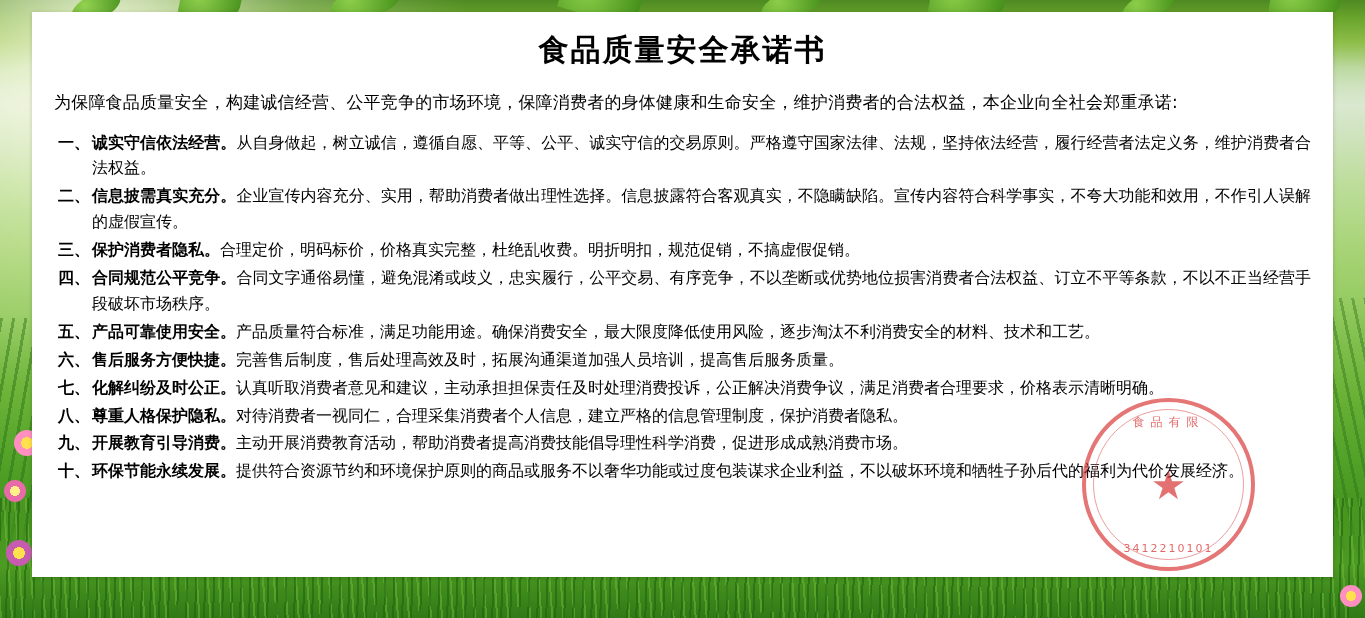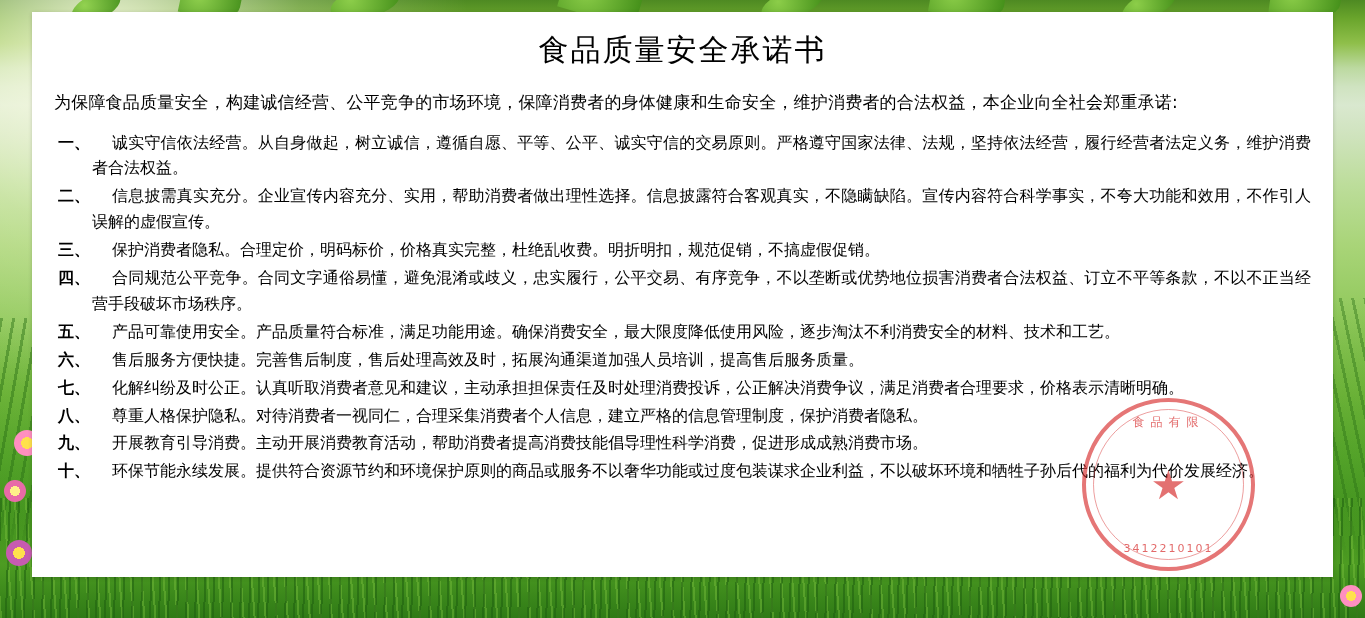--- a/index.html
+++ b/index.html
@@ -98,21 +98,21 @@
     top: 12px;
     width: 1301px;
     height: 565px;
     background: #ffffff;
     box-shadow: 0 1px 4px rgba(0,0,0,0.18);
   }
 
   .doc-title {
     text-align: center;
     font-size: 30px;
-    font-weight: normal;
+    font-weight: bold;
     letter-spacing: 2px;
     color: #000;
     margin: 20px 0 0 0;
     line-height: 1.2;
   }
 
   .doc-lead {
     font-size: 17px;
     font-weight: normal;
     color: #000;
@@ -136,22 +136,21 @@
     flex: 0 0 auto;
     font-weight: bold;
     white-space: nowrap;
     padding-right: 2px;
   }
   .clause-body {
     flex: 1 1 auto;
     text-align: justify;
   }
   .clause-head {
-    font-weight: normal;
-    margin-left: 20px;
+    font-weight: bold;
   }
 
   
   .sign-block {
     position: absolute;
     right: 36px;
     bottom: 16px;
     width: 300px;
     text-align: center;
   }

